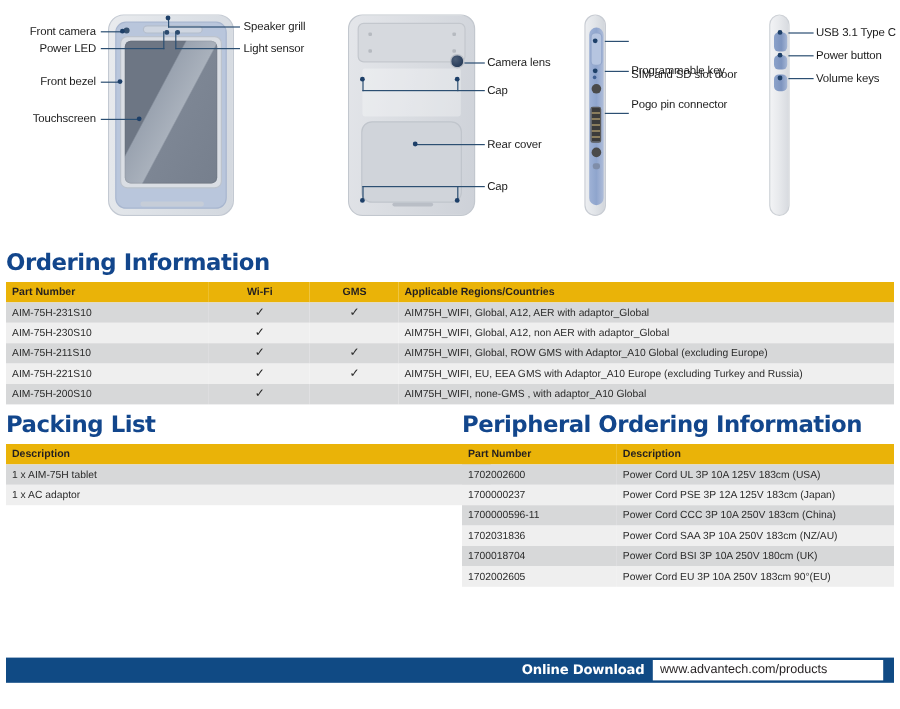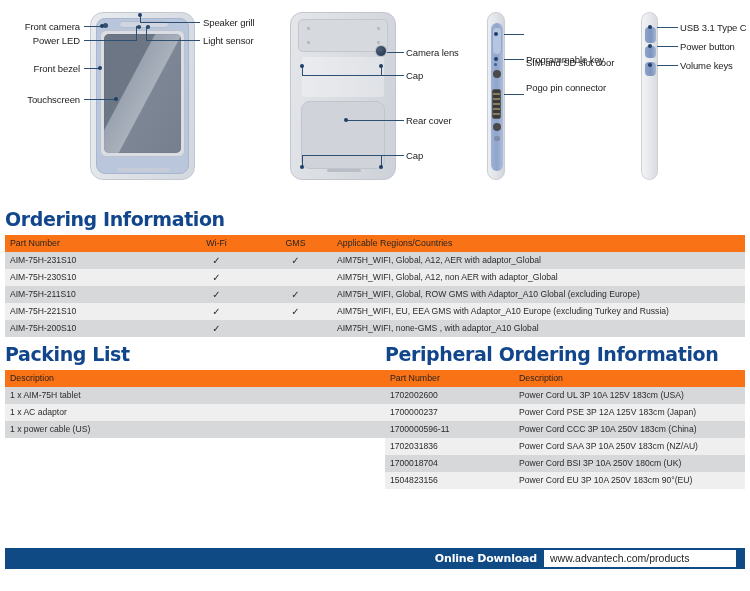--- a/index.html
+++ b/index.html
@@ -248,22 +248,22 @@
     line-height: 22px;
   }
 
   table.dt {
     border-collapse: collapse;
     width: 100%;
     font-size: 8.6px;
     line-height: 11px;
   }
   table.dt th {
-    background: #f97316;
-    font-weight: normal;
+    background: #eab308;
+    font-weight: bold;
     text-align: left;
     padding: 3px 4px 3px 5px;
     color: #231f20;
     font-size: 8.8px;
     white-space: nowrap;
   }
   table.dt td {
     padding: 3px 4px 3px 5px;
     color: #2b2b2b;
     white-space: nowrap;
@@ -483,23 +483,20 @@
           <th>Description</th>
         </tr>
       </thead>
       <tbody id="packing-body">
           <tr>
             <td>1 x AIM-75H tablet</td>
           </tr>
           <tr>
             <td>1 x AC adaptor</td>
           </tr>
-          <tr>
-            <td>1 x power cable (US)</td>
-          </tr>
         </tbody>
     </table>
   </div>
 </div>
 
 <div id="peripheral-section">
   <div class="section-title">Peripheral Ordering Information</div>
   <div class="tbl-wrap">
     <table class="dt">
       <thead>
@@ -523,21 +520,21 @@
           </tr>
           <tr>
             <td>1702031836</td>
             <td>Power Cord SAA 3P 10A 250V 183cm (NZ/AU)</td>
           </tr>
           <tr>
             <td>1700018704</td>
             <td>Power Cord BSI 3P 10A 250V 180cm (UK)</td>
           </tr>
           <tr>
-            <td>1504823156</td>
+            <td>1702002605</td>
             <td>Power Cord EU 3P 10A 250V 183cm 90°(EU)</td>
           </tr>
         </tbody>
     </table>
   </div>
 </div>
 
 <div class="footer">
   <span class="dl-label">Online Download</span>
   <span class="dl-url">www.advantech.com/products</span>

